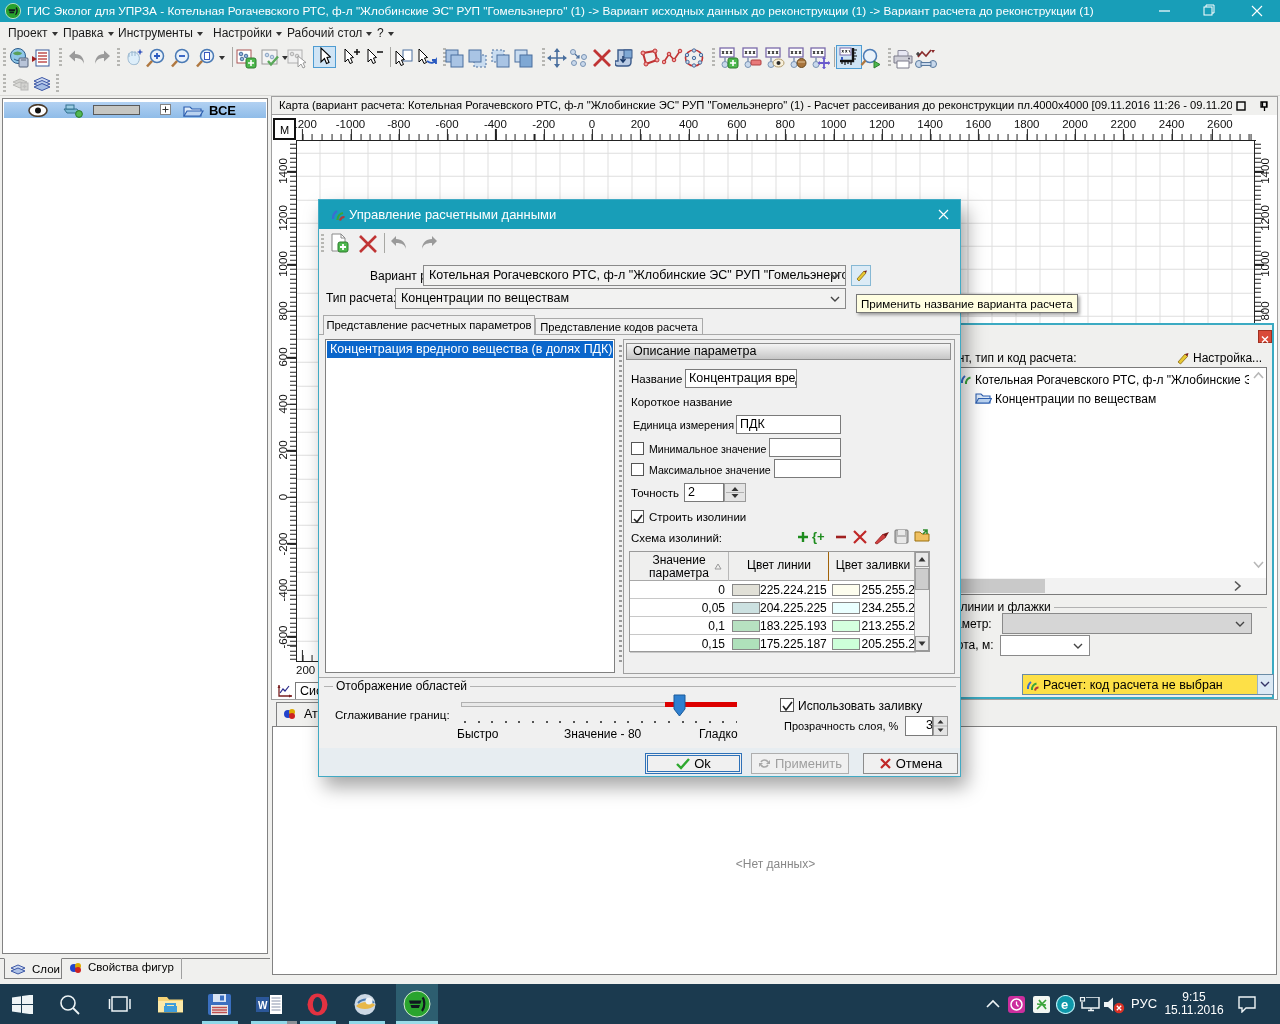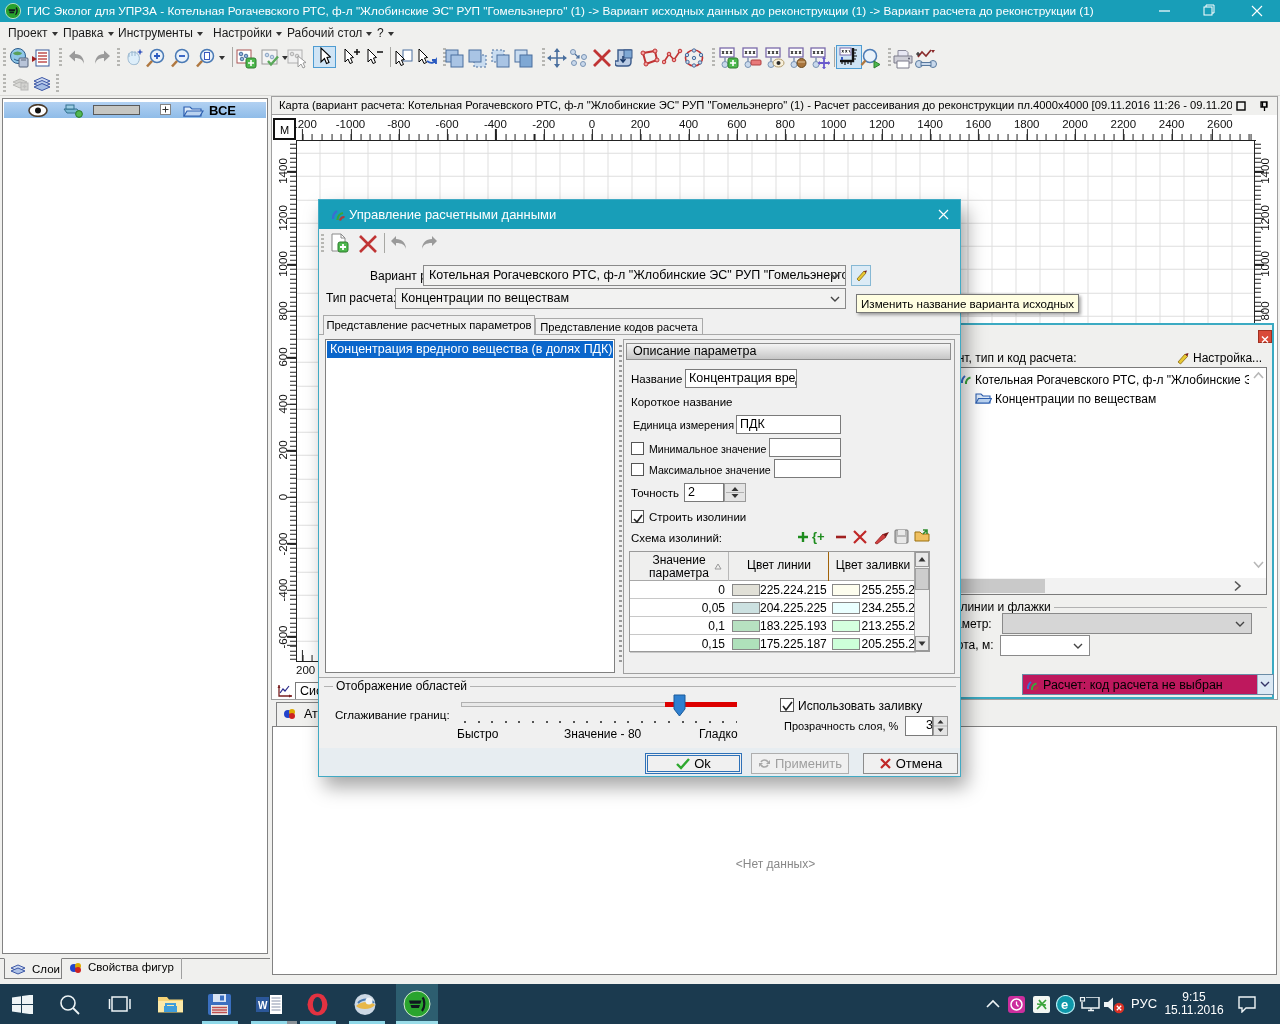--- a/index.html
+++ b/index.html
@@ -502,21 +502,21 @@
       <svg class="abs" style="right:6px;top:7px" width="10" height="7">
         <path d="M1 1 l4 4 l4 -4" stroke="#444" stroke-width="1.4" fill="none"></path>
       </svg>
     </div>
 <div class="rlabel" style="left:-23px;top:313px;">Высота, м:</div>
 <div class="combo" style="left:43px;top:310px;width:90px;background:#fff;">
       <svg class="abs" style="right:6px;top:7px" width="10" height="7">
         <path d="M1 1 l4 4 l4 -4" stroke="#444" stroke-width="1.4" fill="none"></path>
       </svg>
     </div>
-<div class="abs" style="left:65px;top:349px;width:252px;height:21px;background:#be185d;border:1px solid #6a8ca6;">
+<div class="abs" style="left:65px;top:349px;width:252px;height:21px;background:#fde047;border:1px solid #6a8ca6;">
 <svg class="abs" style="left:3px;top:3px" width="14" height="14">
         <path d="M2 11 A8 8 0 0 1 5 4" stroke="#3a6ed0" stroke-width="2" fill="none"></path>
         <path d="M6 12 A6 6 0 0 1 10.5 5.5" stroke="#3aa63a" stroke-width="2" fill="none"></path>
         <path d="M9 12.5 A3.5 3.5 0 0 1 12.5 9.5" stroke="#b03a3a" stroke-width="2" fill="none"></path>
       </svg>
 <div class="abs" style="left:20px;top:3px;font-size:12.5px;white-space:nowrap;">Расчет: код расчета не выбран</div>
 <div class="abs" style="left:234px;top:0;width:16px;height:19px;background:#dce9f4;border-left:1px solid #9ab4c8;"><svg width="14" height="18">
           <path d="M3 7 l4 4 l4 -4" stroke="#336" stroke-width="1.4" fill="none"></path>
         </svg></div>
 </div>
@@ -696,21 +696,21 @@
       </svg>Ok</div>
 <div class="btn" style="left:432px;top:553px;width:98px;border-color:#aeaeae;color:#9e9e9e;line-height:19px;"><svg style="vertical-align:-2px;margin-right:4px;" width="13" height="13">
         <path d="M3 5 a4 4 0 0 1 7 0 M10 8 a4 4 0 0 1 -7 0" stroke="#a8a8a8" stroke-width="1.6" fill="none"></path>
         <path d="M10 5 l2 -2 v4 h-4 z M3 8 l-2 2 v-4 h4 z" fill="#a8a8a8"></path>
       </svg>Применить</div>
 <div class="btn" style="left:544px;top:553px;width:95px;line-height:19px;"><svg style="vertical-align:-2px;margin-right:4px;" width="13" height="13">
         <path d="M2 2 l9 9 M11 2 l-9 9" stroke="#c02828" stroke-width="2.2"></path>
       </svg>Отмена</div>
 </div>
 
-<div class="abs tooltip">Изменить название варианта исходных</div>
+<div class="abs tooltip">Применить название варианта расчета</div>
 
 <div class="abs taskbar" id="taskbar">
 <svg class="abs" style="left:12px;top:11px" width="21" height="19">
       <path d="M0 2.5 L9 1.2 V9 H0 Z M10 1 L21 -0.5 V9 H10 Z M0 10 H9 V17.8 L0 16.5 Z M10 10 H21 V19.5 L10 18 Z" fill="#eef4f6"></path>
     </svg>
 <svg class="abs" style="left:59px;top:10px" width="22" height="21">
       <circle cx="9" cy="9" r="7" fill="none" stroke="#eef4f6" stroke-width="1.6"></circle>
       <line x1="14" y1="14" x2="20" y2="20" stroke="#eef4f6" stroke-width="1.8"></line>
     </svg>
 <svg class="abs" style="left:108px;top:11px" width="24" height="18">

